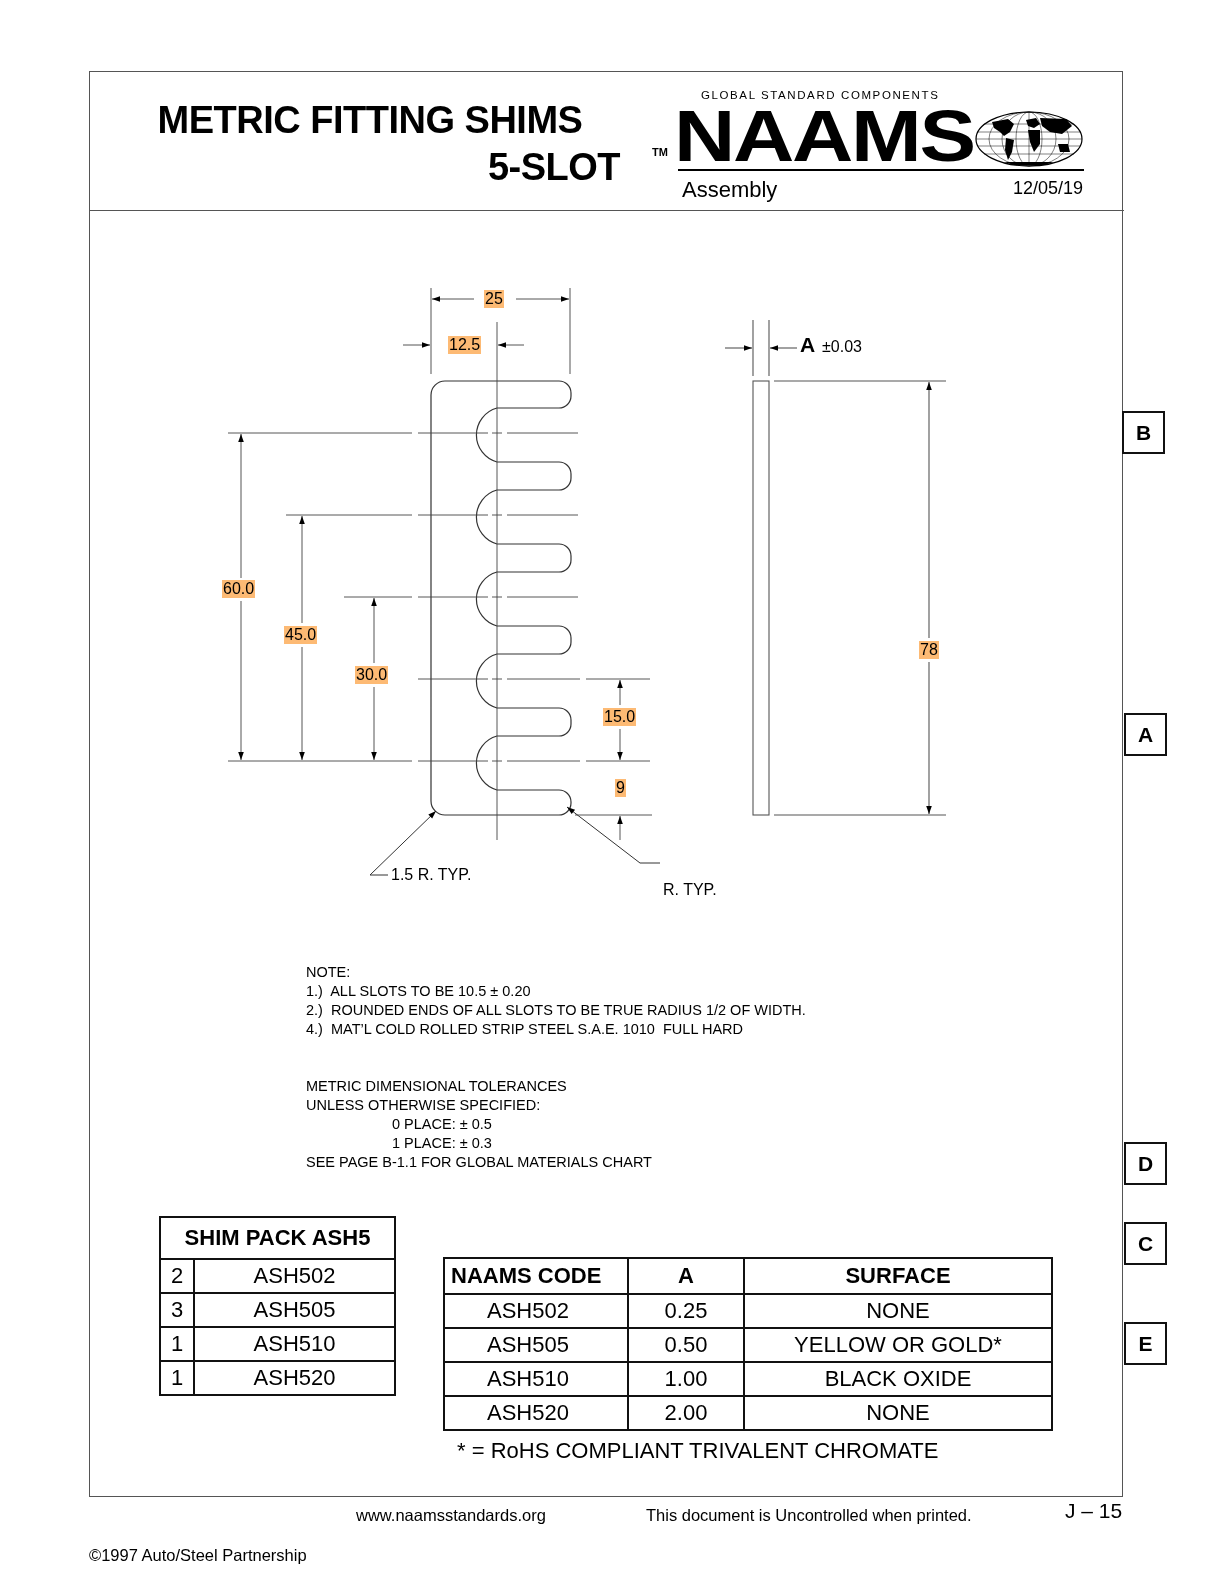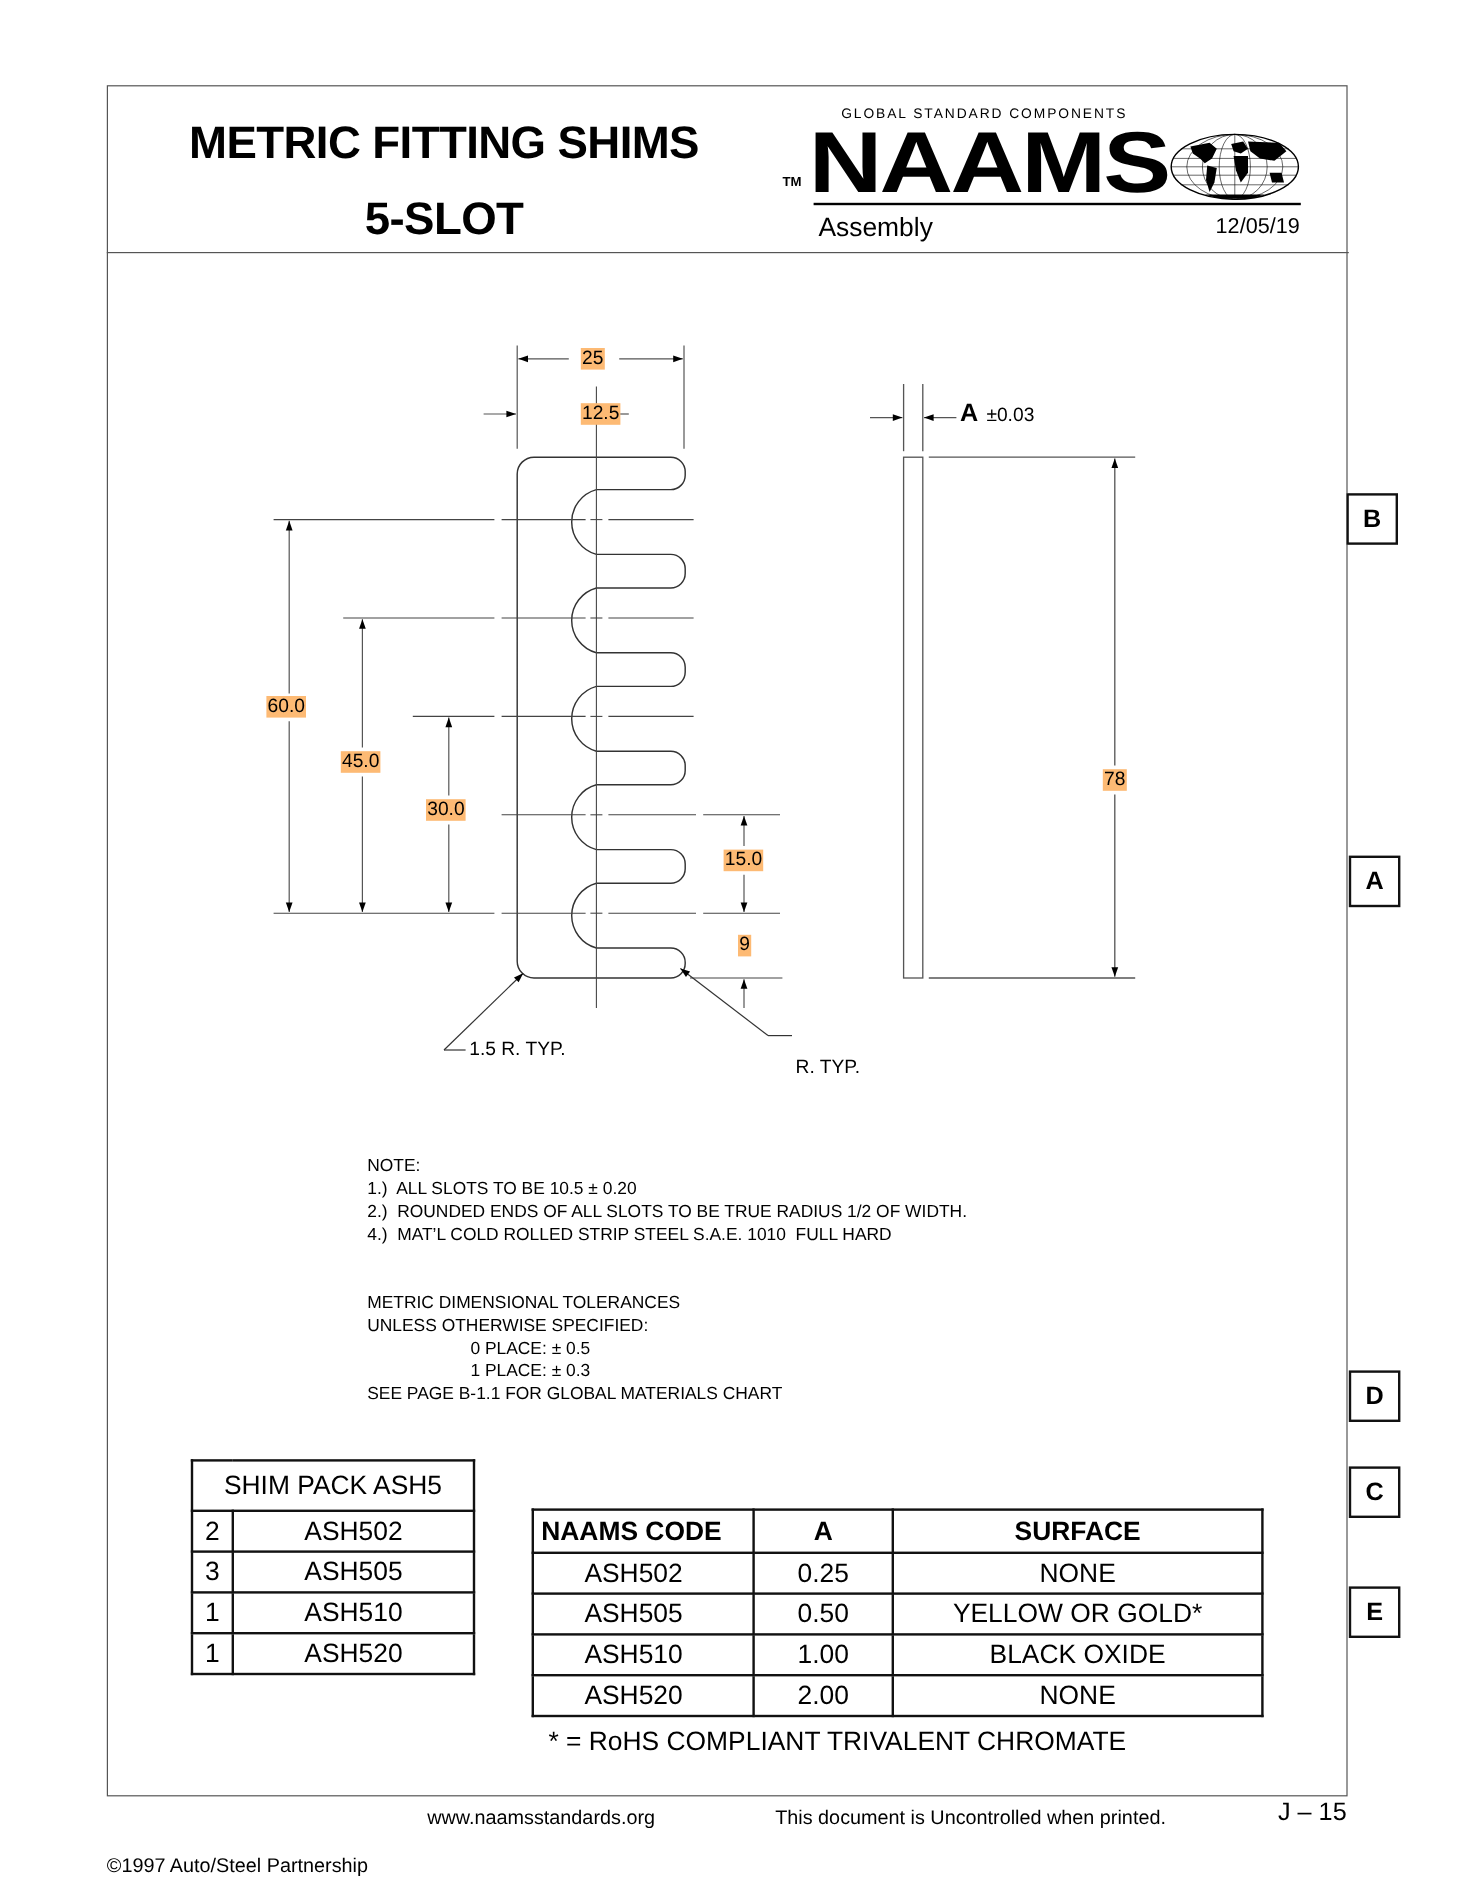--- a/index.html
+++ b/index.html
@@ -5,41 +5,41 @@
   html, body { margin: 0; padding: 0; background: #ffffff; }
   body { width: 1224px; height: 1584px; position: relative; overflow: hidden;
          font-family: "Liberation Sans", sans-serif; color: #000; }
   .frame { position: absolute; left: 89px; top: 71px; width: 1034px; height: 1426px;
            border: 1.5px solid #555; box-sizing: border-box; }
   .header-divider { position: absolute; left: 89px; top: 210px; width: 1035px; height: 0;
            border-top: 1.5px solid #555; }
   .title { position: absolute; left: 120px; width: 500px; text-align: center;
            font-weight: bold; font-size: 38px; line-height: 46px; letter-spacing: -0.5px; }
   .title.l1 { top: 97px; }
-  .title.l2 { top: 160px; }
+  .title.l2 { top: 144px; text-align: right; }
   .gsc { position: absolute; left: 678px; top: 89px; font-size: 11.5px; letter-spacing: 1.6px; margin-left: 23px; }
   .tm { position: absolute; left: 652px; top: 146px; font-size: 11px; font-weight: bold; }
   .naams { position: absolute; left: 674px; top: 100px; font-size: 72px; font-weight: 900;
            line-height: 72px; letter-spacing: -2px; transform: scaleX(1.18); transform-origin: left top; }
   .logo-rule { position: absolute; left: 678px; top: 169px; width: 406px; border-top: 2px solid #000; }
   .globe { position: absolute; left: 974px; top: 110px; }
   .assembly { position: absolute; left: 682px; top: 177px; font-size: 22px; }
   .date { position: absolute; left: 1013px; top: 178px; font-size: 18px; }
   .drawing { position: absolute; left: 0; top: 0; }
   .dim { position: absolute; font-size: 16px; background: #fdba74; padding: 0 1px; line-height: 18px; }
   .callout { position: absolute; font-size: 16px; line-height: 18px; }
   .notes { position: absolute; left: 306px; top: 963px; font-size: 14.5px; line-height: 19px; }
   .notes div { white-space: pre; }
   .tol { position: absolute; left: 306px; top: 1077px; font-size: 14.5px; line-height: 19px; }
   .tol div { white-space: pre; }
   .tol .indent { padding-left: 86px; }
   table { border-collapse: collapse; position: absolute; }
   .pack { left: 159px; top: 1216px; width: 237px; }
   .pack td, .pack th { border: 2px solid #111; text-align: center; height: 32px; padding: 0; font-size: 22px; }
-  .pack th { font-weight: normal; }
+  .pack th { font-weight: bold; }
   .pack .caption-cell { height: 40px; font-size: 22px; }
   .codes { left: 443px; top: 1257px; width: 610px; }
   .codes td, .codes th { border: 2px solid #111; height: 32px; padding: 0; font-size: 22px; text-align: center; }
   .codes th { font-weight: bold; height: 34px; }
   .codes td.code { text-align: left; padding-left: 42px; }
   .codes th.code { text-align: left; padding-left: 6px; }
   .footnote { position: absolute; left: 457px; top: 1438px; font-size: 22px; }
   .side-tab { position: absolute; width: 43px; height: 43px; border: 2px solid #111; box-sizing: border-box;
               background: #fff; font-weight: bold; font-size: 21px; text-align: center; line-height: 40px; }
   .footer { position: absolute; top: 1506px; font-size: 16.5px; }
@@ -173,21 +173,21 @@
     <line x1="725" y1="348" x2="752" y2="348" marker-end="url(#arrv)"></line>
     <line x1="797" y1="348" x2="770" y2="348" marker-end="url(#arrv)"></line>
     <line x1="774" y1="381" x2="946" y2="381"></line>
     <line x1="774" y1="815" x2="946" y2="815"></line>
     <line x1="929" y1="382" x2="929" y2="638" marker-start="url(#arrv)"></line>
     <line x1="929" y1="662" x2="929" y2="814" marker-end="url(#arrv)"></line>
   </g>
 </svg>
 
 <div class="dim" style="left:484px; top:290px;">25</div>
-<div class="dim" style="left:448px; top:336px;margin-left:36px;">12.5</div>
+<div class="dim" style="left:448px; top:336px;">12.5</div>
 <div class="dim" style="left:222px; top:580px;">60.0</div>
 <div class="dim" style="left:284px; top:626px;">45.0</div>
 <div class="dim" style="left:355px; top:666px;">30.0</div>
 <div class="dim" style="left:603px; top:708px;">15.0</div>
 <div class="dim" style="left:615px; top:779px;">9</div>
 <div class="callout" style="left:391px; top:866px;">1.5 R. TYP.</div>
 <div class="callout" style="left:663px; top:855px;margin-top:26px;">R. TYP.</div>
 <div class="callout" style="left:800px; top:336px; font-weight:bold; font-size:21px;">A</div>
 <div class="callout" style="left:822px; top:338px;">±0.03</div>
 <div class="dim" style="left:919px; top:641px;">78</div>

